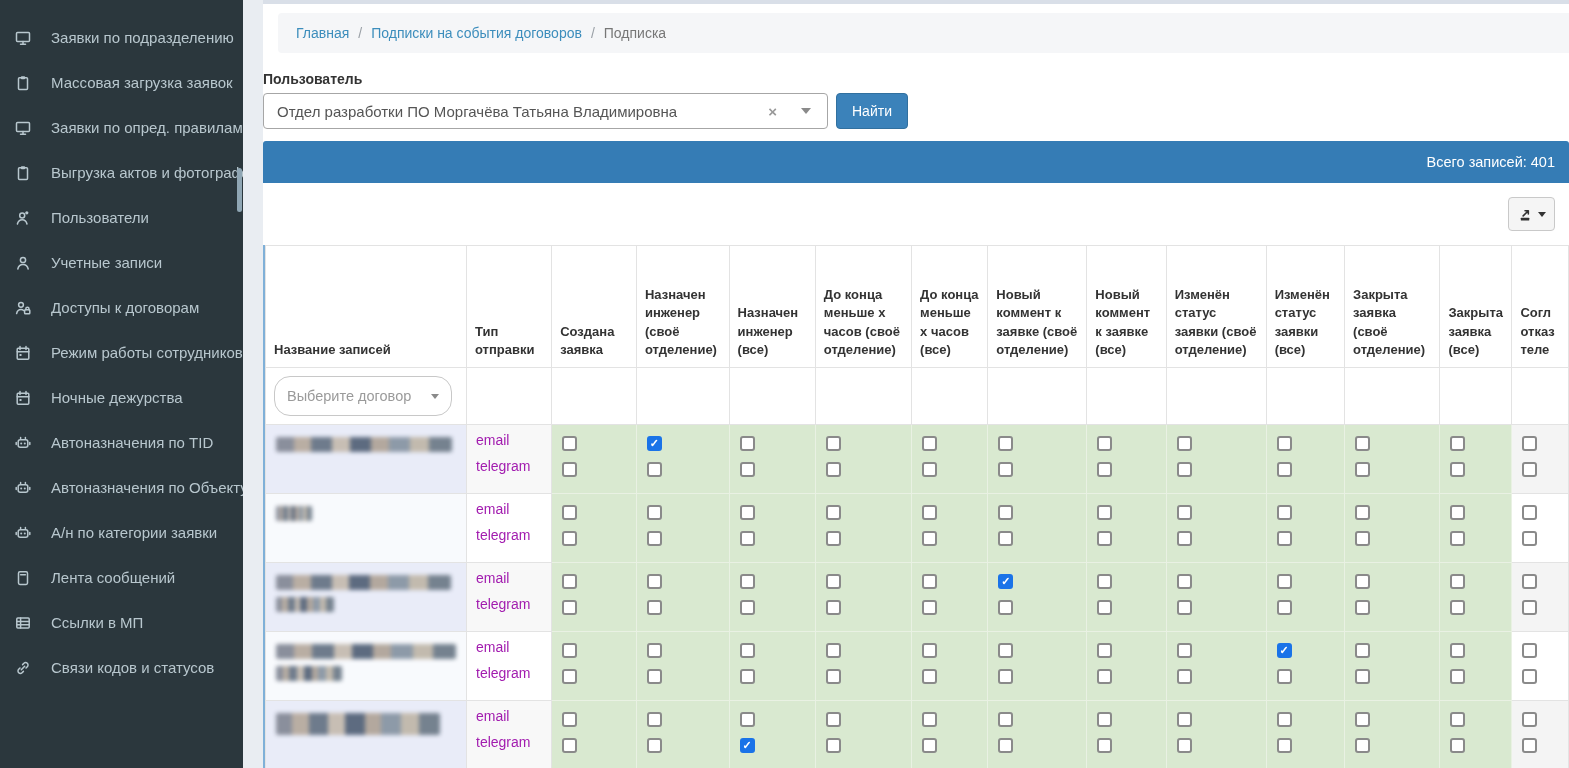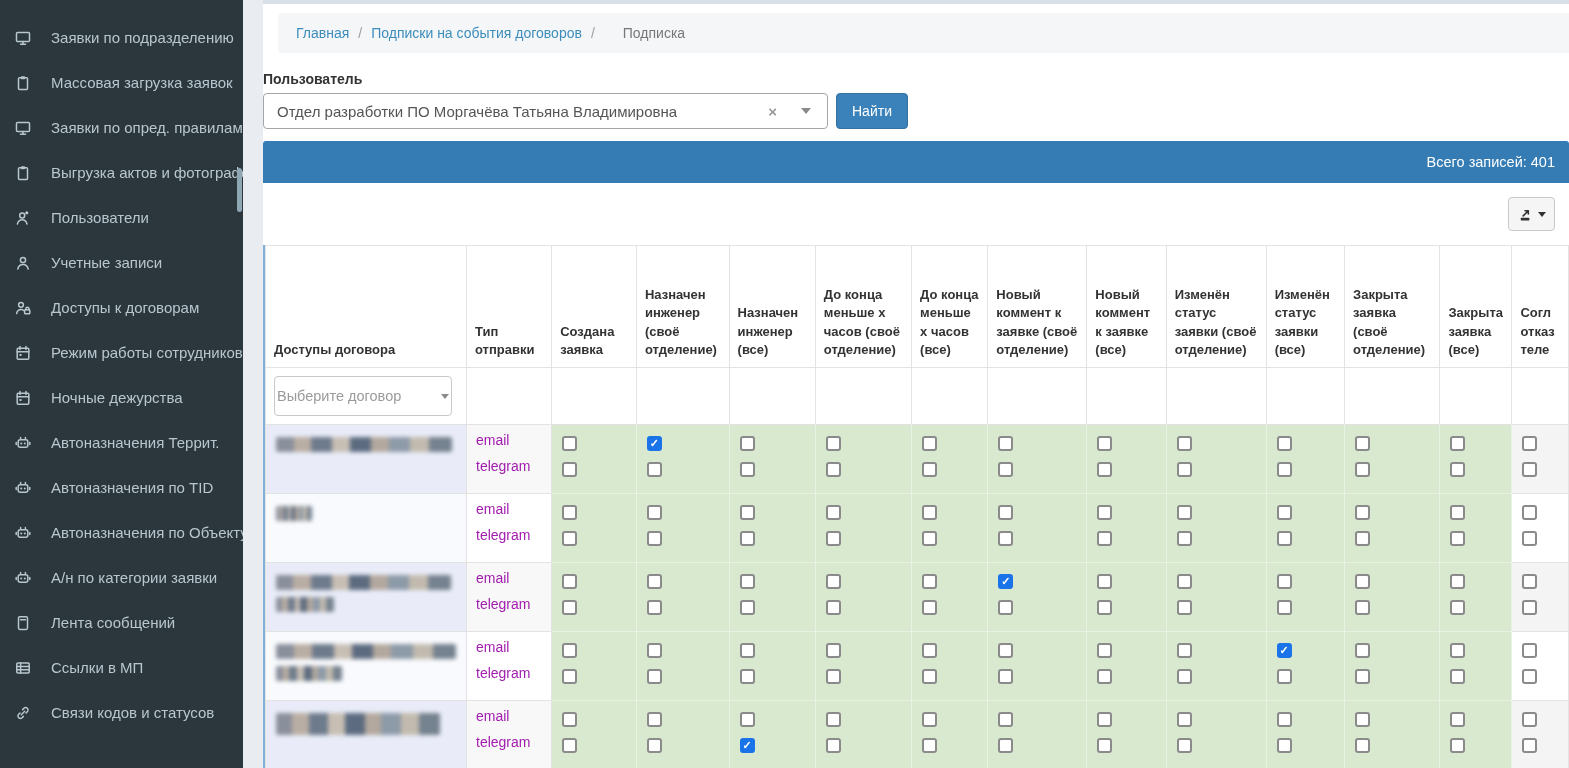--- a/index.html
+++ b/index.html
@@ -28,21 +28,21 @@
   .gutter { position:absolute; left:243px; top:0; width:20px; height:768px; background:#e9edf2; z-index:2; }
   
   .content { position:absolute; left:263px; top:0; width:1306px; height:768px; background:#fff; }
   .top-strip { height:4px; background:#d9dfe8; }
   .breadcrumb {
     margin:9px 0 0 15px; height:40px; background:#f5f6f8; border-radius:4px 0 0 4px;
     display:flex; align-items:center; padding:0 18px; font-size:14px;
   }
   .bc-link { color:#3c8dbc; cursor:pointer; }
   .bc-sep { color:#9aa0a6; margin:0 9px; }
-  .bc-current { color:#777;margin-left:19px; }
+  .bc-current { color:#777; }
   
   .user-filter { margin:18px 16px 0 0; }
   .uf-label { font-weight:bold; color:#333; font-size:14px; margin-bottom:6px; }
   .uf-row { display:flex; align-items:center; }
   .select2 {
     width:565px; height:36px; background:#fff; border:1px solid #a6a6a6; border-radius:4px;
     display:flex; align-items:center; padding:0 10px 0 13px; font-size:15px; color:#555; cursor:pointer;
   }
   .select2 .val { flex:1; overflow:hidden; white-space:nowrap; }
   .select2 .clear { color:#999; font-weight:bold; font-size:15px; padding:0 24px 0 8px; }
@@ -69,22 +69,22 @@
   
   .table-wrap { border-left:2px solid #7fb0d8; overflow:hidden; }
   table { border-collapse:collapse; table-layout:fixed; }
   th, td { border:1px solid #e3e3e3; padding:8px; vertical-align:top; }
   th {
     height:122px; vertical-align:bottom; text-align:left; font-weight:bold;
     font-size:13px; line-height:1.4; color:#333; background:#fff; white-space:pre-line;
   }
   .filter-row td { height:52px; background:#fff; vertical-align:middle; }
   .contract-select {
-    width:178px; height:40px; border:1px solid #c8c8c8; border-radius:4px; background:#fff;
-    display:flex; align-items:center; justify-content:space-between; padding:0 2px; color:#9a9a9a; font-size:14.5px; cursor:pointer;
+    width:178px; height:40px; border:1px solid #c8c8c8; border-radius:16px; background:#fff;
+    display:flex; align-items:center; justify-content:space-between; padding:0 12px; color:#9a9a9a; font-size:14.5px; cursor:pointer;
   }
   .contract-select .caret { width:0; height:0; border-left:4px solid transparent; border-right:4px solid transparent; border-top:5px solid #8a8a8a; }
   tr.data-row td { height:69px; }
   td.c-name { padding:12px 10px; }
   td.c-type { color:#a21caf; font-size:14px; line-height:26px; padding-top:2px; padding-left:9px; background:#fff; }
   tr.odd td.c-name { background:#e9ecf8; }
   tr.even td.c-name { background:#f8fafd; }
   tr.odd td.c-type { background:#f8f8f8; }
   tr.odd td.c-plain { background:#f4f4f4; }
   tr.even td.c-plain { background:#fff; }
@@ -191,32 +191,20 @@
       </div>
       <div class="sb-item">
         <span class="sb-icon">
           <svg viewBox="0 0 16 16">
             <rect x="2.2" y="3.2" width="11.6" height="11" rx="1"></rect>
             <path d="M5 1.4v3.2M11 1.4v3.2M2.2 6.8h11.6"></path>
             <path class="f" d="M4.5 9h2v2h-2z"></path>
           </svg>
         </span>
         <span>Ночные дежурства</span>
-      </div>
-      <div class="sb-item">
-        <span class="sb-icon">
-          <svg viewBox="0 0 16 16">
-            <rect x="3.2" y="4.8" width="9.6" height="7.4" rx="2"></rect>
-            <circle class="f" cx="6.2" cy="8.5" r="1"></circle>
-            <circle class="f" cx="9.8" cy="8.5" r="1"></circle>
-            <path d="M1.2 7.6v2M14.8 7.6v2M5.6 2.4v1M10.4 2.4v1"></path>
-          </svg>
-        </span>
-        <span>Автоназначения Террит.</span>
-        <span class="sb-chevron">‹</span>
       </div>
       <div class="sb-item">
         <span class="sb-icon">
           <svg viewBox="0 0 16 16">
             <rect x="3.2" y="4.8" width="9.6" height="7.4" rx="2"></rect>
             <circle class="f" cx="6.2" cy="8.5" r="1"></circle>
             <circle class="f" cx="9.8" cy="8.5" r="1"></circle>
             <path d="M1.2 7.6v2M14.8 7.6v2M5.6 2.4v1M10.4 2.4v1"></path>
           </svg>
         </span>
@@ -327,21 +315,21 @@
             <col style="width: 100px;">
             <col style="width: 80px;">
             <col style="width: 101px;">
             <col style="width: 79px;">
             <col style="width: 96px;">
             <col style="width: 72px;">
             <col style="width: 57px;">
           </colgroup>
         <thead>
             <tr>
-              <th>Доступы договора</th>
+              <th>Название записей</th>
               <th>Тип отправки</th>
               <th>Создана заявка</th>
               <th>Назначен инженер (своё отделение)</th>
               <th>Назначен инженер (все)</th>
               <th>До конца меньше x часов (своё отделение)</th>
               <th>До конца меньше x часов (все)</th>
               <th>Новый коммент к заявке (своё отделение)</th>
               <th>Новый коммент к заявке (все)</th>
               <th>Изменён статус заявки (своё отделение)</th>
               <th>Изменён статус заявки (все)</th>

